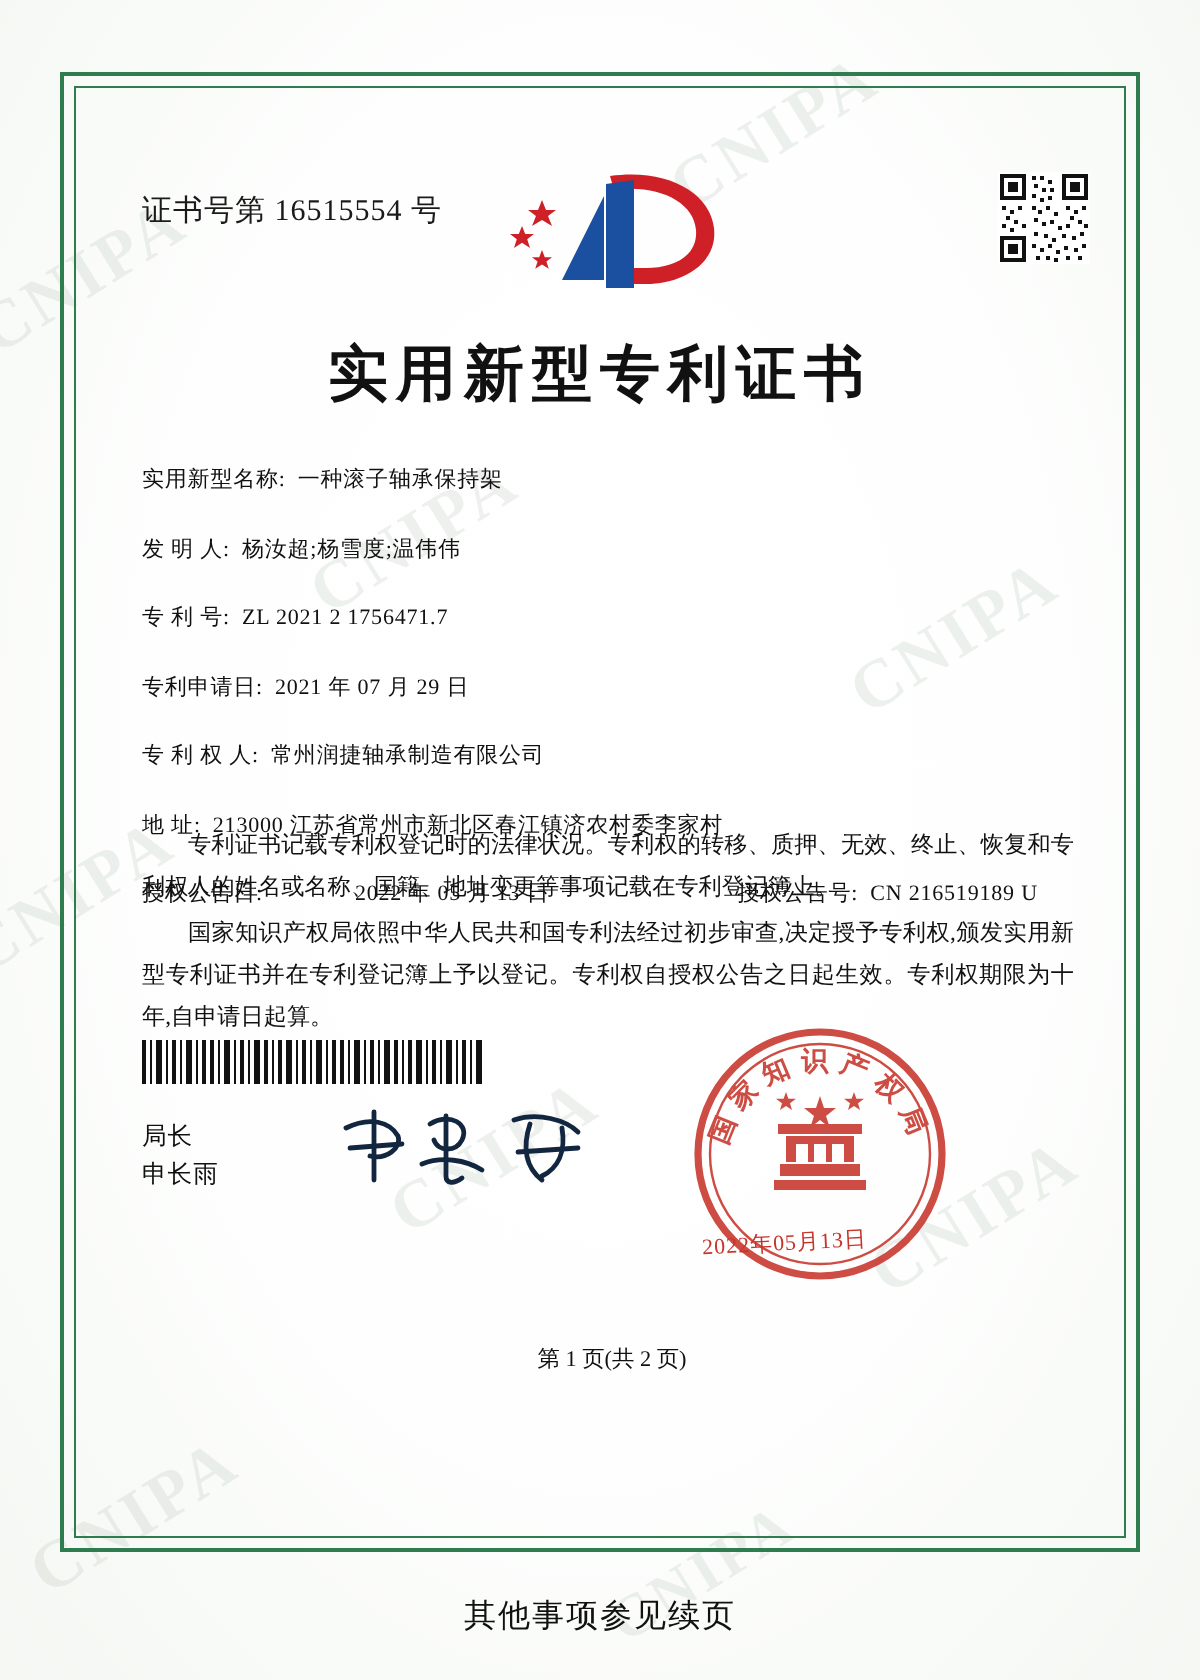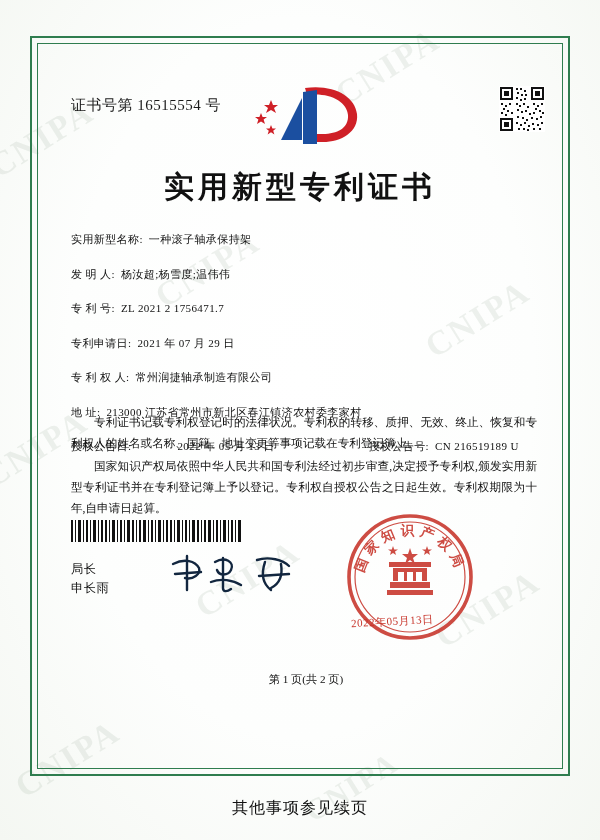--- a/index.html
+++ b/index.html
@@ -172,21 +172,21 @@
     font-family: "Liberation Serif", serif;
     letter-spacing: 0.5px;
   }
 
   .director {
     position: absolute;
     left: 26px; top: 508px;
     font-size: 12.3px;
     line-height: 19px;
     color: #111;
-    font-family: Liberation Serif, serif;
+    font-family: Liberation Mono, monospace;
     letter-spacing: 0.5px;
   }
   .signature {
     position: absolute;
     left: 120px; top: 500px;
     width: 140px; height: 44px;
   }
 
   .pagenum {
     position: absolute;

